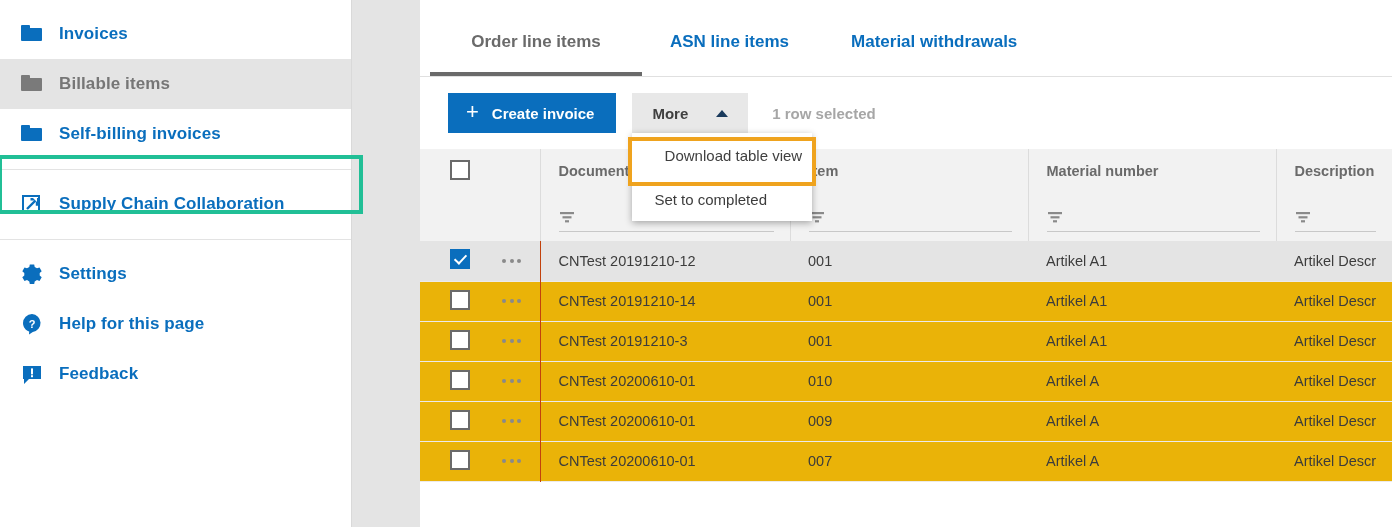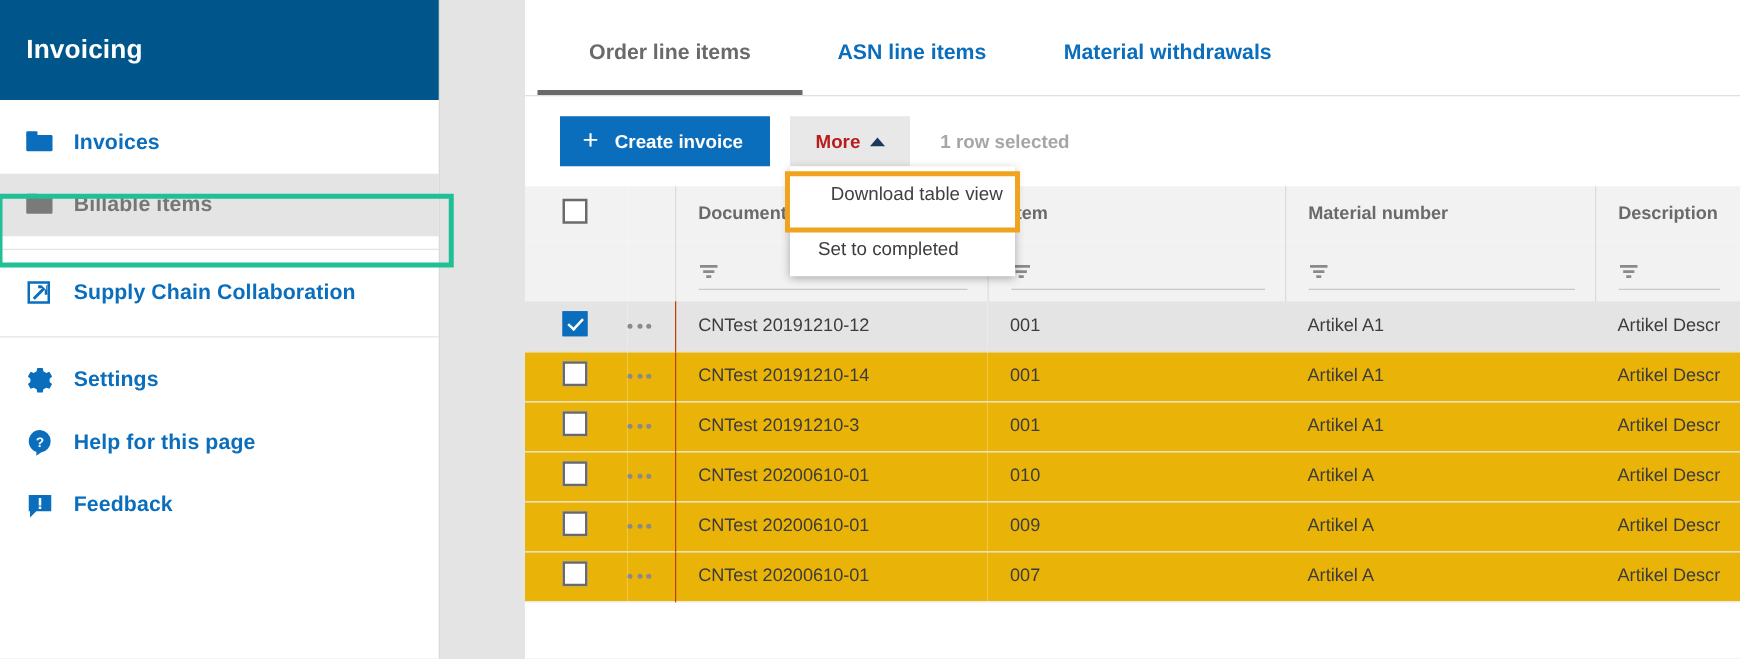--- a/index.html
+++ b/index.html
@@ -112,23 +112,23 @@
   .btn-primary {
     height: 40px; background: #0a6ebd; color: #fff;
     border: none; font-size: 15px; font-weight: bold;
     display: flex; align-items: center; gap: 13px;
     padding: 0 22px 0 18px; cursor: pointer;
     font-family: "Liberation Sans", sans-serif;
   }
   .plus-glyph { font-size: 22px; font-weight: 400; line-height: 1; margin-top:-2px;}
   .more-wrap { position: relative; margin-left: 16px; }
   .btn-more {
-    height: 40px; background: #e8e8e8; color: #b91c1c;
+    height: 40px; background: #e8e8e8; color: #404040;
     border: none; font-size: 15px; font-weight: bold;
-    display: flex; align-items: center; gap: 8px;
+    display: flex; align-items: center; gap: 28px;
     padding: 0 20px; cursor: pointer;
     font-family: "Liberation Sans", sans-serif;
   }
   .caret-up {
     width: 0; height: 0;
     border-left: 6px solid transparent;
     border-right: 6px solid transparent;
     border-bottom: 7px solid #1a3a5c;
   }
   .rowsel {
@@ -202,38 +202,42 @@
   .dots { display: flex; gap: 3.5px; cursor: pointer; }
   .dots i { width: 4px; height: 4px; border-radius: 50%; background: #8a8a8a; display:block; }
   .hdr-cb { margin-left: 30px; }
 </style>
 </head>
 <body>
 
 <div id="app">
 
   <nav class="sidebar">
-    <div class="sidebar-header">
-      <span class="sidebar-title">Invoicing</span>
-    </div>
 
     <div class="nav-group">
       <div class="nav-item">
         <span class="nav-icon ico-folder">
           <span class="tab"></span>
             <span class="body"></span>
         </span>
         <span class="nav-label">Invoices</span>
       </div>
       <div class="nav-item active">
         <span class="nav-icon ico-folder">
           <span class="tab"></span>
             <span class="body"></span>
         </span>
         <span class="nav-label">Billable items</span>
+      </div>
+      <div class="nav-item">
+        <span class="nav-icon ico-folder">
+          <span class="tab"></span>
+            <span class="body"></span>
+        </span>
+        <span class="nav-label">Self-billing invoices</span>
       </div>
     </div>
 
     <div class="nav-group">
       <div class="nav-item">
         <span class="nav-icon ico-extlink">
           <span class="frame"></span>
           <svg class="arrow" viewBox="0 0 12 12">
             <path d="M1 11 L10 2" stroke="#0a6ebd" stroke-width="2.4" fill="none"></path>
             <path d="M4.5 1.3 L11 1.3 L11 7.8" stroke="#0a6ebd" stroke-width="2.4" fill="none"></path>

